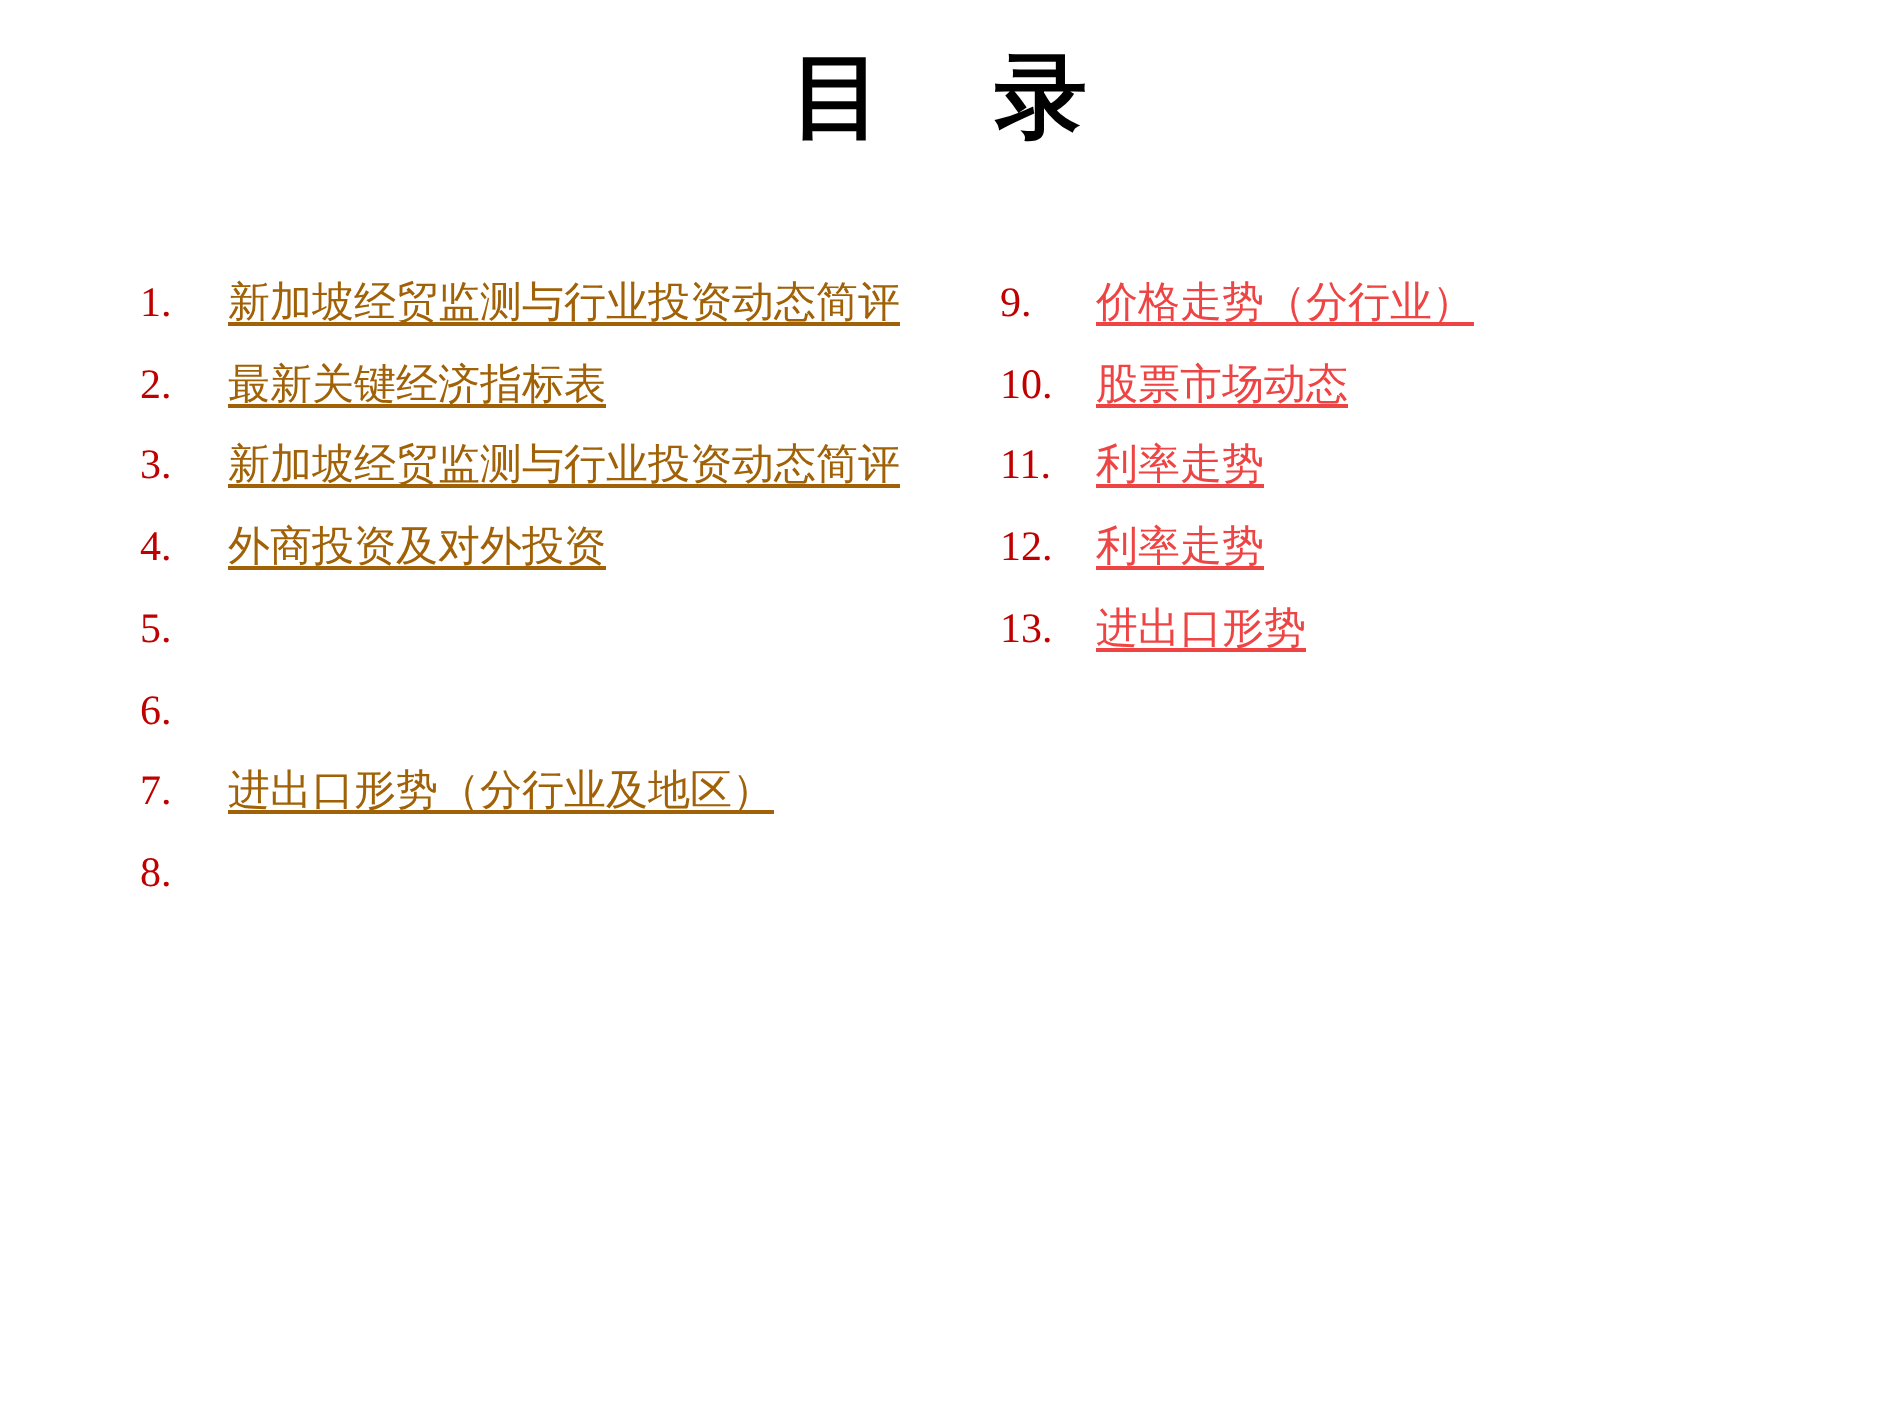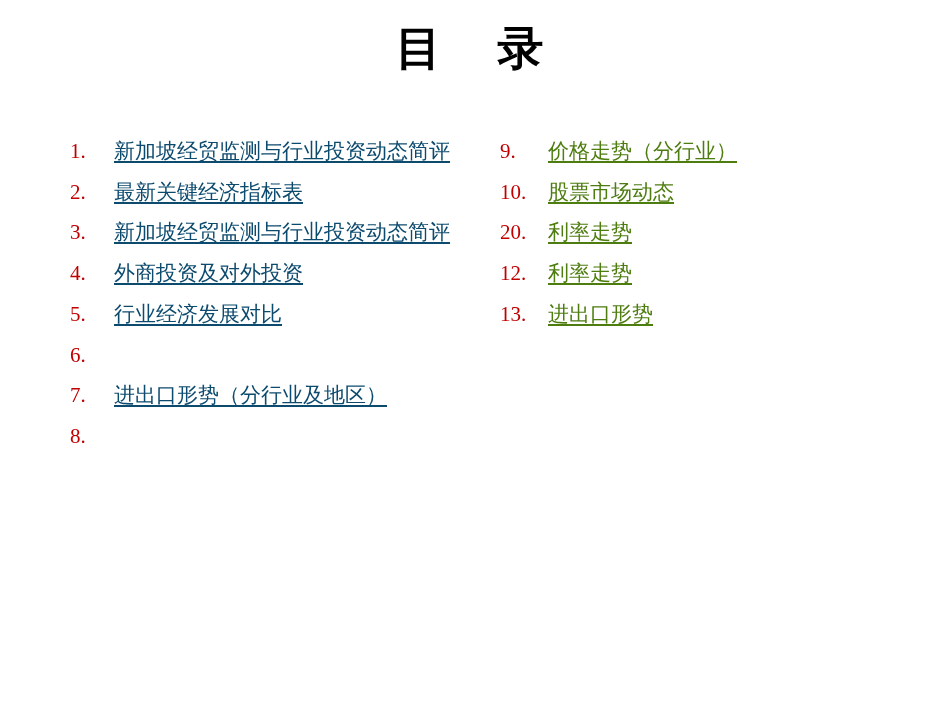--- a/index.html
+++ b/index.html
@@ -67,28 +67,28 @@
     color: #C00000;
     line-height: 1.32;
   }
   .toc-col.right .toc-num {
     width: 48px;
   }
   .toc-text {
     flex: 0 1 auto;
     font-size: 21px;
     font-family: "Liberation Serif", serif;
-    color: #0c4a6e;
+    color: #a16207;
     line-height: 1.32;
     text-decoration: underline;
     text-underline-offset: 3px;
     cursor: pointer;
   }
   .toc-item.accent-dark .toc-text {
-    color: #4d7c0f;
+    color: #ef4444;
     text-align: center;
   }
 </style>
 </head>
 <body>
 
 <div class="slide">
 
   <div class="slide-title">目    录</div>
 
@@ -111,21 +111,20 @@
         <span class="toc-text">新加坡经贸监测与行业投资动态简评</span>
       </div>
 
       <div class="toc-item">
         <span class="toc-num">4.</span>
         <span class="toc-text">外商投资及对外投资</span>
       </div>
 
       <div class="toc-item">
         <span class="toc-num">5.</span>
-        <span class="toc-text">行业经济发展对比</span>
       </div>
 
       <div class="toc-item">
         <span class="toc-num">6.</span>
       </div>
 
       <div class="toc-item">
         <span class="toc-num">7.</span>
         <span class="toc-text">进出口形势（分行业及地区）</span>
       </div>
@@ -142,21 +141,21 @@
         <span class="toc-num">9.</span>
         <span class="toc-text">价格走势（分行业）</span>
       </div>
 
       <div class="toc-item accent-dark">
         <span class="toc-num">10.</span>
         <span class="toc-text">股票市场动态</span>
       </div>
 
       <div class="toc-item accent-dark">
-        <span class="toc-num">20.</span>
+        <span class="toc-num">11.</span>
         <span class="toc-text">利率走势</span>
       </div>
 
       <div class="toc-item accent-dark">
         <span class="toc-num">12.</span>
         <span class="toc-text">利率走势</span>
       </div>
 
       <div class="toc-item accent-dark">
         <span class="toc-num">13.</span>

